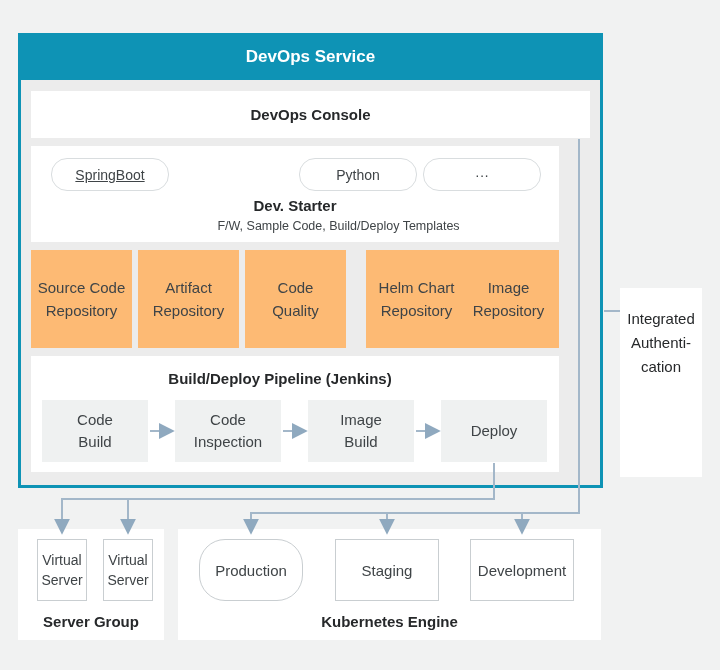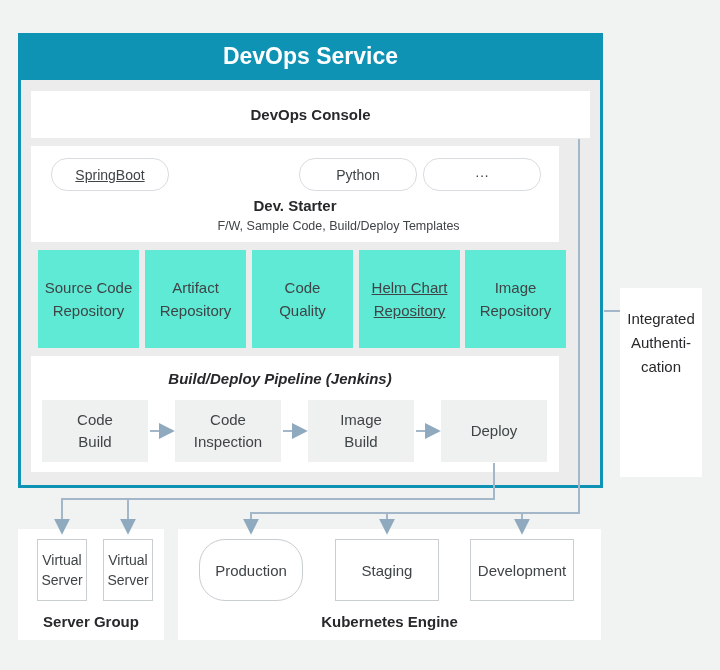--- a/index.html
+++ b/index.html
@@ -14,41 +14,41 @@
   .center-flex{display:flex;align-items:center;justify-content:center;text-align:center;}
   .preline{white-space:pre-line;}
 
   
   #main-panel{
     left:18px;top:33px;width:585px;height:455px;
     background:#ececec;border:3px solid #0e93b5;
   }
   #main-header{
     left:18px;top:33px;width:585px;height:47px;
-    background:#0e93b5;color:#ffffff;font-size:23px;font-weight:700;
+    background:#0e93b5;color:#ffffff;font-size:17px;font-weight:700;
   }
   #console-bar{
     left:31px;top:91px;width:559px;height:47px;
     font-size:15px;font-weight:700;color:#26282a;
   }
   #starter-section{left:31px;top:146px;width:528px;height:96px;}
   .pill{
     position:absolute;top:12px;height:31px;width:116px;
     background:#ffffff;border:1px solid #d9dddf;border-radius:16px;
     font-size:14px;color:#3f4447;
   }
   #starter-title{left:0;top:48px;width:528px;height:22px;font-size:15px;font-weight:700;color:#26282a;}
   #starter-sub{left:0;top:72px;width:615px;height:16px;font-size:12.5px;color:#3f4447;}
 
   .repo-box{
-    top:250px;width:101px;height:98px;background:#5eead4;
-    font-size:15px;line-height:23px;color:#3f4447;margin-left:7px;
+    top:250px;width:101px;height:98px;background:#fdba74;
+    font-size:15px;line-height:23px;color:#3f4447;
   }
   #pipeline-section{left:31px;top:356px;width:528px;height:116px;}
-  #pipeline-title{left:0;top:12px;width:498px;height:20px;font-size:15px;font-weight:700;color:#26282a;font-style:italic;}
+  #pipeline-title{left:0;top:12px;width:498px;height:20px;font-size:15px;font-weight:700;color:#26282a;}
   .step-box{
     top:44px;width:106px;height:62px;background:#eff1f1;
     font-size:15px;line-height:22px;color:#3f4447;
   }
 
   #auth-box{
     left:620px;top:288px;width:82px;height:189px;background:#ffffff;
     font-size:15px;line-height:24px;color:#26282a;text-align:center;padding-top:19px;
   }
 
@@ -84,21 +84,21 @@
   <div class="abs center-flex" id="starter-title">Dev. Starter</div>
   <div class="abs center-flex" id="starter-sub">F/W, Sample Code, Build/Deploy Templates</div>
 </div>
 
 <div class="abs repo-box center-flex preline" style="left:31px;">Source Code
 Repository</div>
 <div class="abs repo-box center-flex preline" style="left:138px;">Artifact
 Repository</div>
 <div class="abs repo-box center-flex preline" style="left:245px;">Code
 Quality</div>
-<div class="abs repo-box center-flex preline" style="left:352px;text-decoration:underline;">Helm Chart
+<div class="abs repo-box center-flex preline" style="left:366px;">Helm Chart
 Repository</div>
 <div class="abs repo-box center-flex preline" style="left:458px;">Image
 Repository</div>
 
 <div class="abs card" id="pipeline-section">
   <div class="abs center-flex" id="pipeline-title">Build/Deploy Pipeline (Jenkins)</div>
   <div class="abs step-box center-flex preline" style="left:11px;">Code
 Build</div>
   <div class="abs step-box center-flex preline" style="left:144px;">Code
 Inspection</div>

